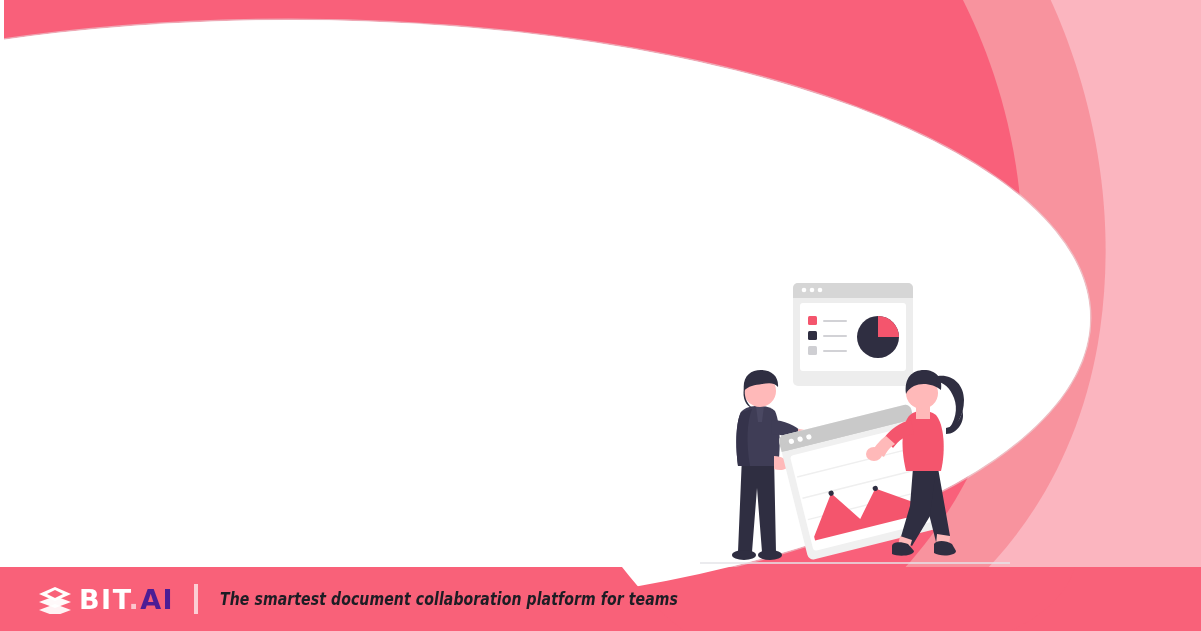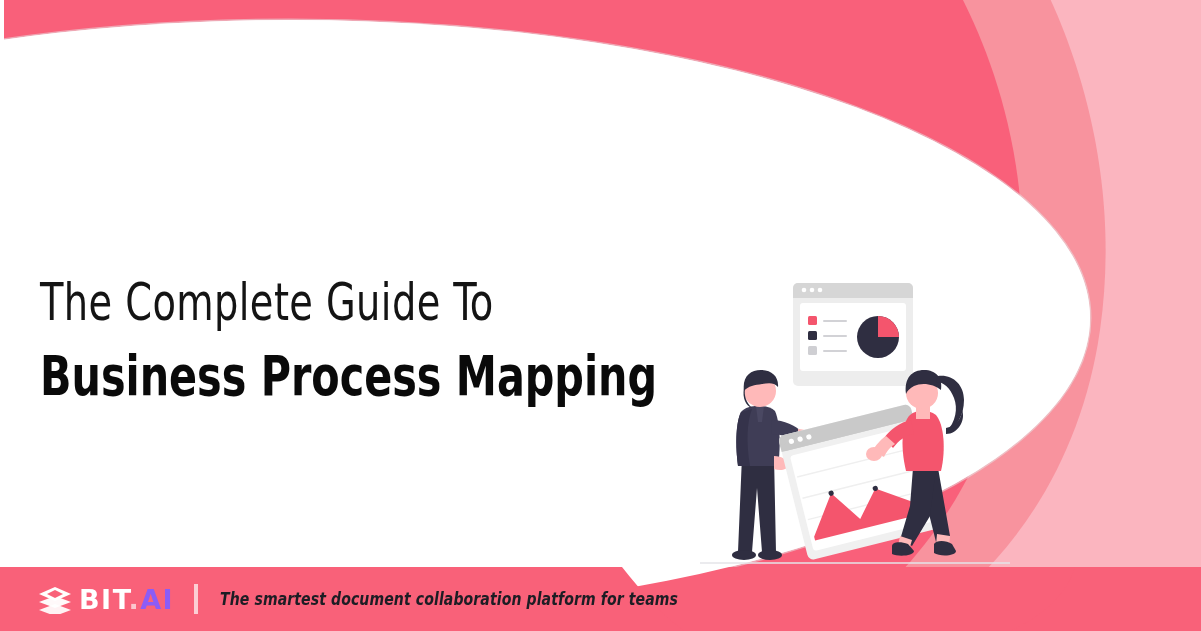--- a/index.html
+++ b/index.html
@@ -93,21 +93,21 @@
     gap: 7px;
   }
   .logo-text {
     font-size: 27px;
     font-weight: 700;
     color: #ffffff;
     letter-spacing: 1.5px;
     font-family: "DejaVu Sans", "Liberation Sans", sans-serif;
   }
   .logo-text .dot { color: #fbc6cd; }
-  .logo-text .ai  { color: #8b5cf6; }
+  .logo-text .ai  { color: #4c1d95; }
   .divider {
     width: 4px;
     height: 30px;
     background: #fcced4;
     margin-left: 6px;
     margin-right: 8px;
   }
   .tagline {
     font-size: 17px;
     font-weight: 700;
@@ -161,24 +161,20 @@
                C 642,592 660,613 684,631
                L 0,631 Z"></path>
 
       <path fill="#F96179" d="M 1010,631 L 1201,631 L 1201,567 L 1075,567
                C 1068,592 1044,616 1010,631 Z"></path>
 
       <line x1="700" y1="563" x2="1010" y2="563" stroke="#E4E4E8" stroke-width="1.6"></line>
     </g>
   </svg>
 
-  <div class="headline">
-    <div class="headline-line1">The Complete Guide To</div>
-    <div class="headline-line2">Business Process Mapping</div>
-  </div>
 
   <svg class="illustration" viewBox="0 0 320 320">
 
     <g>
       <rect x="93" y="13" width="120" height="103" rx="5" fill="#EDEDED"></rect>
       <rect x="93" y="13" width="120" height="14" rx="5" fill="#D6D6D6"></rect>
       <rect x="93" y="22" width="120" height="6" fill="#D6D6D6"></rect>
       <circle cx="104" cy="20" r="2.3" fill="#FFFFFF"></circle>
       <circle cx="112" cy="20" r="2.3" fill="#FFFFFF"></circle>
       <circle cx="120" cy="20" r="2.3" fill="#FFFFFF"></circle>

